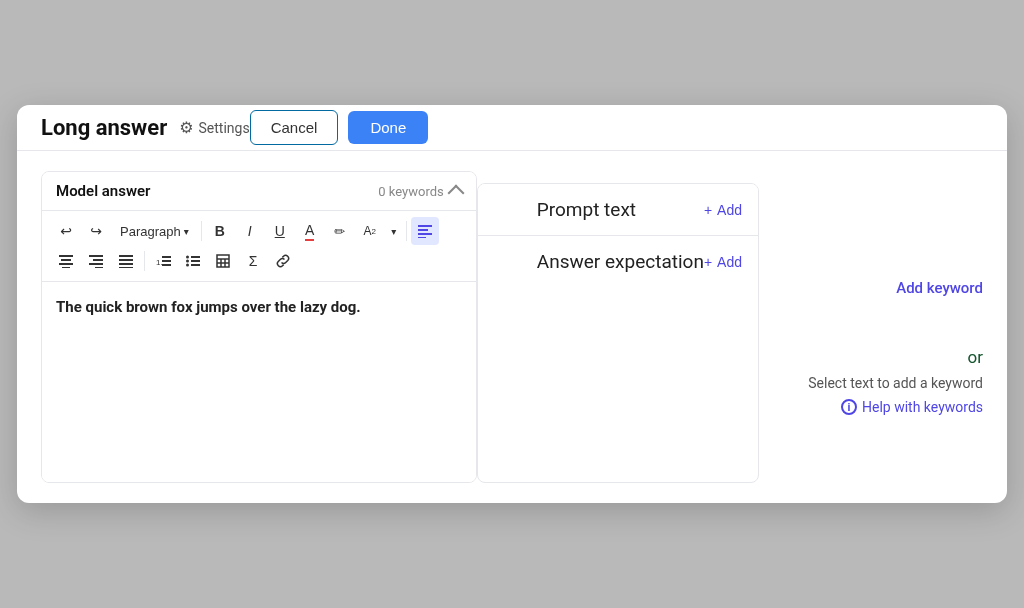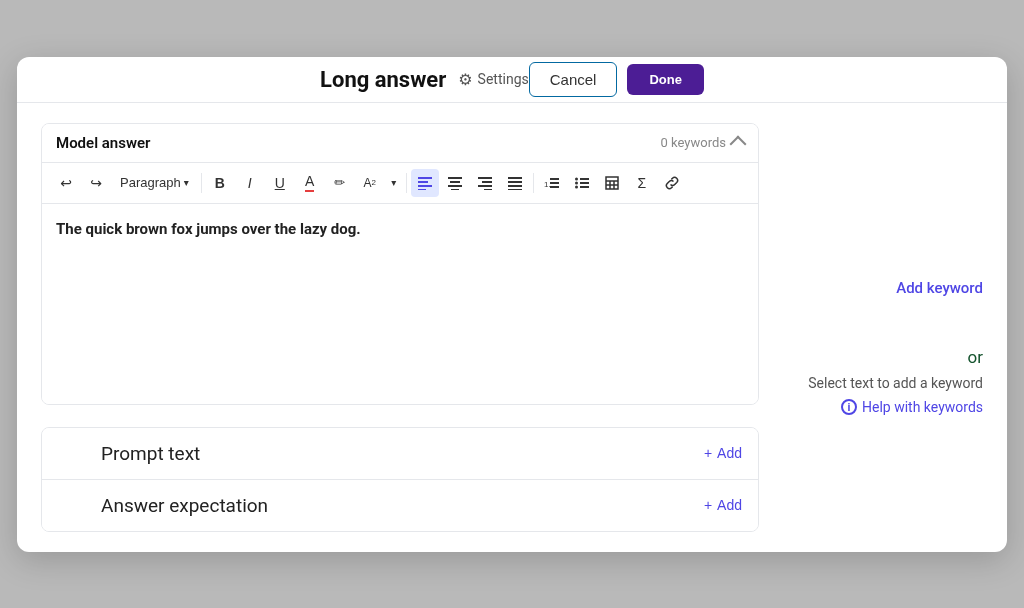--- a/index.html
+++ b/index.html
@@ -28,21 +28,21 @@
       width: 990px;
       max-height: 580px;
       box-shadow: 0 8px 32px rgba(0,0,0,0.18);
       display: flex;
       flex-direction: column;
       overflow: hidden;
     }
     .modal-header {
       display: flex;
       align-items: center;
-      justify-content: center;
+      justify-content: flex-start;
       padding: 5px 24px;
       border-bottom: 1px solid #e5e7eb;
     }
     .modal-header-left {
       display: flex;
       align-items: center;
       gap: 12px;
     }
     .modal-title {
       font-size: 22px;
@@ -72,38 +72,38 @@
       border-radius: 6px;
       background: #fff;
       color: #333;
       font-size: 15px;
       cursor: pointer;
     }
     .btn-done {
       padding: 8px 22px;
       border: none;
       border-radius: 6px;
-      background: #4c1d95;
+      background: #3b82f6;
       color: #fff;
-      font-size: 13px;
-      font-weight: 700;
+      font-size: 15px;
+      font-weight: 400;
       cursor: pointer;
     }
     .modal-body {
       display: flex;
       flex: 1;
       padding: 20px 24px;
       gap: 24px;
       overflow: hidden;
     }
     .editor-section {
       flex: 1;
       display: flex;
-      flex-direction: column;
-      gap: 10px;
+      flex-direction: row;
+      gap: 0;
     }
     .editor-card {
       border: 1px solid #e5e7eb;
       border-radius: 8px;
       overflow: hidden;
       flex: 1;
       display: flex;
       flex-direction: column;
     }
     .editor-card-header {

